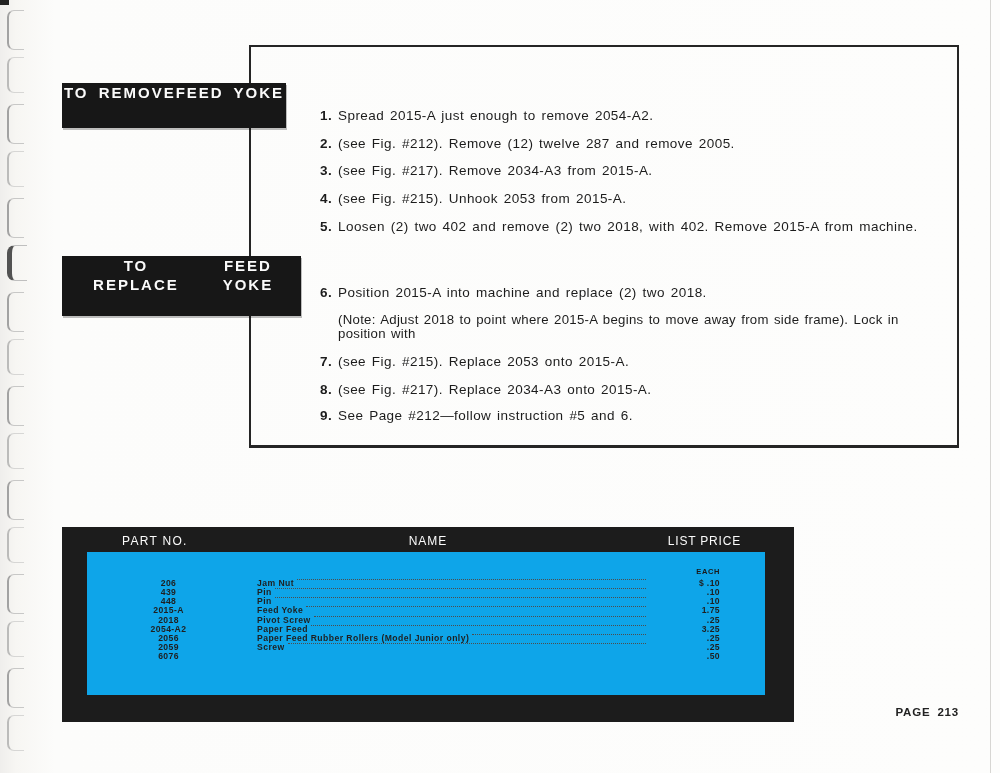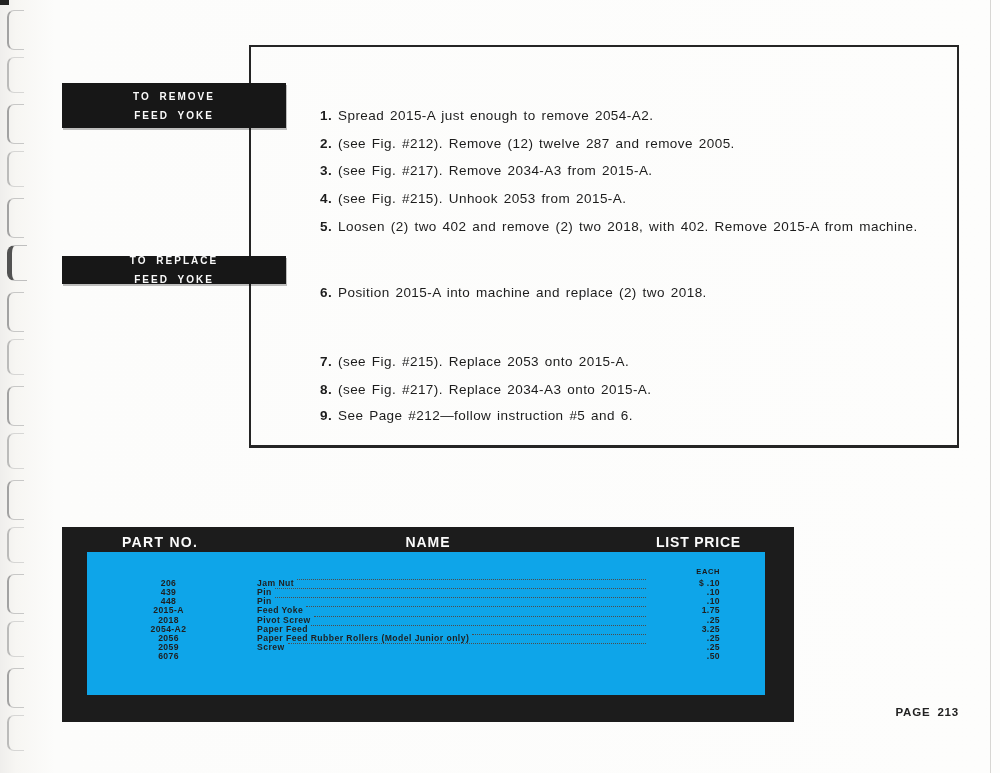--- a/index.html
+++ b/index.html
@@ -25,40 +25,40 @@
   .hole:nth-child(even){opacity:.55;height:34px;}
   .hole.dark{border-left:5px solid #4a4a4a;opacity:.95;border-radius:8px 0 0 8px;}
   
   .instr-box{
     position:absolute;left:249px;top:45px;width:706px;height:398px;
     border:2px solid #252525;border-bottom-width:3px;background:transparent;
   }
   
   .label{
     position:absolute;left:62px;width:224px;height:45px;background:#171717;
-    color:#fafafa;font-weight:bold;font-size:10px;line-height:19px;
+    color:#fafafa;font-weight:bold;font-size:15px;line-height:19px;
     letter-spacing:2px;word-spacing:4px;text-align:center;
-    display:flex;flex-direction:column;justify-content:center;z-index:3;
+    display:flex;flex-direction:row;justify-content:center;z-index:3;
     box-shadow:1px 2px 0 rgba(0,0,0,.25);
   }
   .label-remove{top:83px;}
-  .label-replace{top:256px;height:28px;}
+  .label-replace{top:256px;height:60px;padding-left:15px;}
   
   .instr{
     position:absolute;left:320px;font-size:13.5px;line-height:14px;
     letter-spacing:.45px;word-spacing:1.6px;white-space:nowrap;color:#1c1c1c;
   }
   .instr .num{font-weight:bold;display:inline-block;width:18px;}
   .note{
     position:absolute;left:338px;top:313px;width:600px;
     font-size:13.2px;line-height:13.5px;letter-spacing:.3px;word-spacing:1.2px;color:#1c1c1c;
   }
   
   .parts-table{position:absolute;left:62px;top:527px;width:732px;height:195px;background:#1c1c1c;}
-  .pt-head{position:absolute;left:0;top:0;width:100%;height:25px;color:#fbfbfb;font-weight:bold;font-size:14px;}
+  .pt-head{position:absolute;left:0;top:0;width:100%;height:25px;color:#fbfbfb;font-weight:normal;font-size:12px;}
   .pt-h{position:absolute;top:7px;letter-spacing:1.3px;}
   .pt-h-part{left:60px;}
   .pt-h-name{left:0;right:0;text-align:center;letter-spacing:1px;}
   .pt-h-price{right:53px;letter-spacing:.8px;}
   .pt-panel{position:absolute;left:25px;top:25px;width:678px;height:143px;background:#0ea5e9;}
   .pt-each{
     position:absolute;top:15px;right:45px;font-size:7.5px;font-weight:bold;letter-spacing:.6px;color:#191919;
   }
   .pt-rows{position:absolute;left:0;top:27px;width:100%;}
   .pt-row{position:relative;height:9.15px;font-size:8.6px;font-weight:bold;line-height:9.15px;color:#1f1f1f;}
@@ -117,20 +117,21 @@
       <div class="instr" style="top: 164px;"><span class="num">3.</span><span class="txt">(see Fig. #217). Remove 2034-A3 from 2015-A.</span></div>
       <div class="instr" style="top: 192px;"><span class="num">4.</span><span class="txt">(see Fig. #215). Unhook 2053 from 2015-A.</span></div>
       <div class="instr" style="top: 220px;"><span class="num">5.</span><span class="txt">Loosen (2) two 402 and remove (2) two 2018, with 402. Remove 2015-A from machine.</span></div>
       <div class="instr" style="top: 286px;"><span class="num">6.</span><span class="txt">Position 2015-A into machine and replace (2) two 2018.</span></div>
       <div class="instr" style="top: 355px;"><span class="num">7.</span><span class="txt">(see Fig. #215). Replace 2053 onto 2015-A.</span></div>
       <div class="instr" style="top: 383px;"><span class="num">8.</span><span class="txt">(see Fig. #217). Replace 2034-A3 onto 2015-A.</span></div>
       <div class="instr" style="top: 409px;"><span class="num">9.</span><span class="txt">See Page #212—follow instruction #5 and 6.</span></div>
     </div>
 
   <div class="note">
+    <div>(Note: Adjust 2018 to point where 2015-A begins to move away from side frame). Lock in position with</div>
   </div>
 
   <div class="parts-table">
     <div class="pt-head">
       <span class="pt-h pt-h-part">PART NO.</span>
       <span class="pt-h pt-h-name">NAME</span>
       <span class="pt-h pt-h-price">LIST PRICE</span>
     </div>
     <div class="pt-panel">
       <div class="pt-each">EACH</div>

